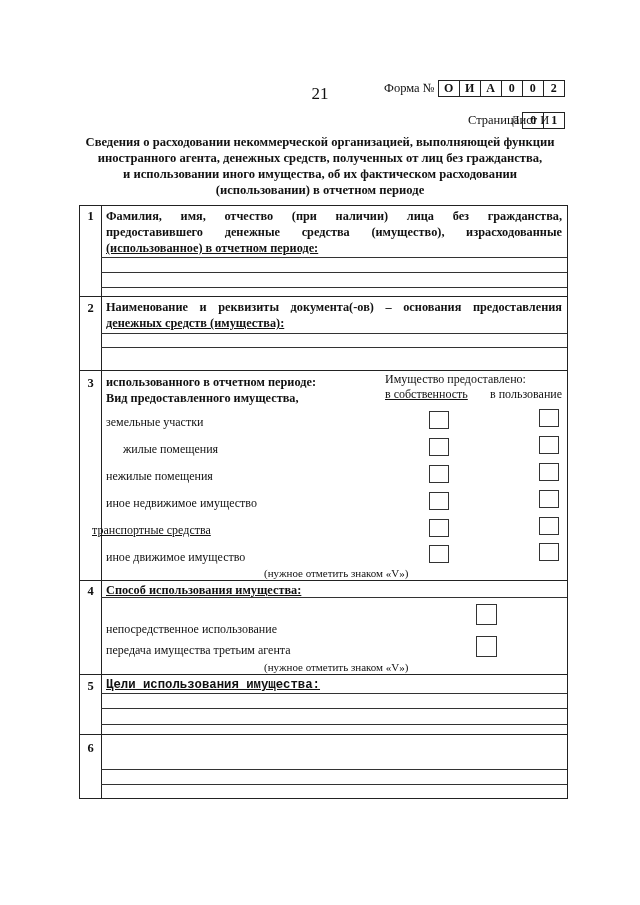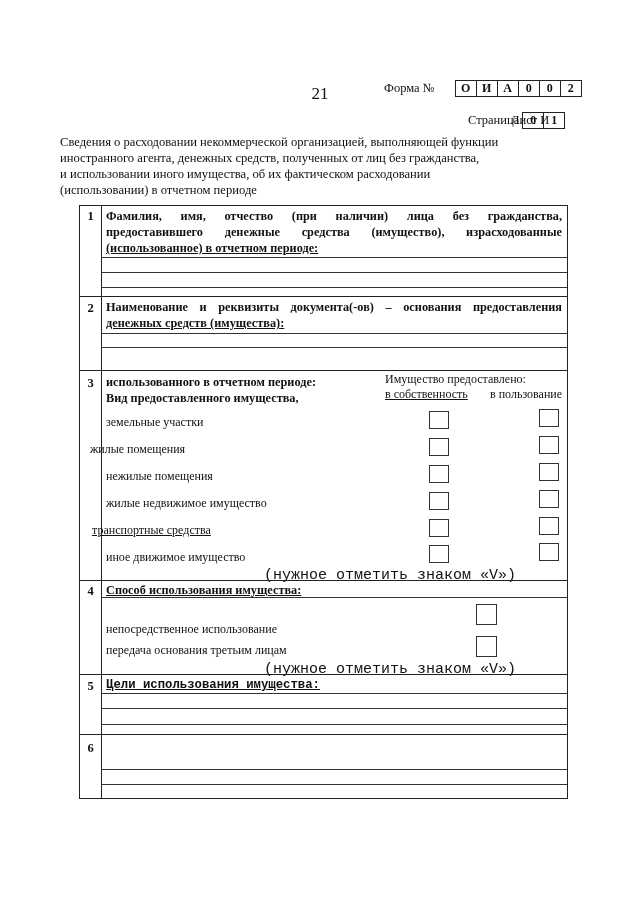--- a/index.html
+++ b/index.html
@@ -5,42 +5,42 @@
   html, body { margin:0; padding:0; background:#ffffff; }
   body { width:640px; height:905px; position:relative; overflow:hidden;
          font-family:"Liberation Serif", "DejaVu Serif", serif; color:#111; }
   .abs { position:absolute; }
   #page-num { left:0; width:640px; top:40px; text-align:center; font-size:17px;margin-top:44px; }
   
   #form-code { top:80px; left:384px; font-size:12.5px; }
   .code-row { position:absolute; display:flex; align-items:center; white-space:nowrap; }
   .cell { display:inline-block; width:20px; height:15px; border:1px solid #222; margin-left:-1px;
           text-align:center; font-weight:bold; font-size:12px; line-height:15px; }
-  #title { left:60px; width:520px; top:134px; text-align:left; font-weight:normal; font-size:12.6px; line-height:16px; }
+  #title { left:60px; width:520px; top:134px; text-align:center; font-weight:bold; font-size:12.6px; line-height:16px; }
 
   
   #table { position:absolute; left:79px; top:205px; width:487px; height:592px; border:1px solid #222; }
   .numcol-line { position:absolute; left:21px; top:0; bottom:0; width:0; border-left:1px solid #222; }
   .hr { position:absolute; left:21px; right:0; height:0; border-top:1px solid #333; }
   .hr.full { left:0; border-top:1.5px solid #222; }
   .num { position:absolute; left:0; width:21px; text-align:center; font-weight:bold; font-size:12.5px; }
   .sec-text { position:absolute; left:26px; right:5px; font-weight:bold; font-size:12.3px; line-height:16px; text-align:justify; }
   .plain { position:absolute; font-size:12px; white-space:nowrap; }
-  .note { position:absolute; font-size:15px; white-space:nowrap;font-family:Liberation Mono, monospace; }
+  .note { position:absolute; font-size:11px; white-space:nowrap; }
   .cb { position:absolute; width:18px; height:16px; border:1px solid #333; background:#fff; cursor:pointer; }
   .u { text-decoration:underline; }
 </style>
 </head>
 <body>
 
 <div id="page-num" class="abs">21</div>
 
 <div id="form-code" class="abs" style="width:200px;height:50px;">
   <div class="code-row" style="top:0;left:0;">
-    <span style="margin-right:20px;text-align:center;">Форма №</span>
+    <span style="margin-right:3px;text-align:center;">Форма №</span>
     <span class="cell" style="margin-left:0">О</span>
     <span class="cell">И</span>
     <span class="cell">А</span>
     <span class="cell">0</span>
     <span class="cell">0</span>
     <span class="cell">2</span>
   </div>
   <div class="code-row" style="top:16px;left:84px;margin-top:16px;">
     <span style="margin-right:3px;">Страница</span>
     <span class="cell" style="margin-left:0">0</span>
@@ -85,49 +85,49 @@
     <div>Вид предоставленного имущества,</div>
   </div>
   <div class="plain" style="top:166px;left:305px;">Имущество предоставлено:</div>
   <div class="plain" style="top:181px;left:305px;text-decoration:underline;">в собственность</div>
   <div class="plain" style="top:181px;left:410px;">в пользование</div>
 
   <div class="plain" style="top:209px;left:26px;">земельные участки</div>
   <div class="cb" style="top:205px;left:349px;"></div>
   <div class="cb" style="top:203px;left:459px;"></div>
 
-  <div class="plain" style="top:236px;left:10px;">жилые помещения</div>
+  <div class="plain" style="top:236px;left:43px;">жилые помещения</div>
   <div class="cb" style="top:232px;left:349px;"></div>
   <div class="cb" style="top:230px;left:459px;"></div>
 
   <div class="plain" style="top:263px;left:26px;">нежилые помещения</div>
   <div class="cb" style="top:259px;left:349px;"></div>
   <div class="cb" style="top:257px;left:459px;"></div>
 
-  <div class="plain" style="top:290px;left:26px;">жилые недвижимое имущество</div>
+  <div class="plain" style="top:290px;left:26px;">иное недвижимое имущество</div>
   <div class="cb" style="top:286px;left:349px;"></div>
   <div class="cb" style="top:284px;left:459px;"></div>
 
   <div class="plain" style="top:317px;left:12px;text-decoration:underline;">транспортные средства</div>
   <div class="cb" style="top:313px;left:349px;"></div>
   <div class="cb" style="top:311px;left:459px;"></div>
 
   <div class="plain" style="top:344px;left:26px;">иное движимое имущество</div>
   <div class="cb" style="top:339px;left:349px;"></div>
   <div class="cb" style="top:337px;left:459px;"></div>
 
   <div class="note" style="top:361px;left:184px;">(нужное отметить знаком «V»)</div>
   <div class="hr full" style="top:374px;"></div>
 
   <div class="num" style="top:378px;">4</div>
   <div class="sec-text u" style="top:376px;">Способ использования имущества:</div>
   <div class="hr" style="top:391px;"></div>
   <div class="plain" style="top:416px;left:26px;">непосредственное использование</div>
   <div class="cb" style="top:398px;left:396px;width:19px;height:19px;"></div>
-  <div class="plain" style="top:437px;left:26px;">передача основания третьим лицам</div>
+  <div class="plain" style="top:437px;left:26px;">передача имущества третьим агента</div>
   <div class="cb" style="top:430px;left:396px;width:19px;height:19px;"></div>
   <div class="note" style="top:455px;left:184px;">(нужное отметить знаком «V»)</div>
   <div class="hr full" style="top:468px;"></div>
 
   <div class="num" style="top:473px;">5</div>
   <div class="sec-text u" style="top:471px;font-family:Liberation Mono, monospace;">Цели использования имущества:</div>
   <div class="hr" style="top:487px;"></div>
   <div class="hr" style="top:502px;"></div>
   <div class="hr" style="top:518px;"></div>
   <div class="hr full" style="top:528px;"></div>

